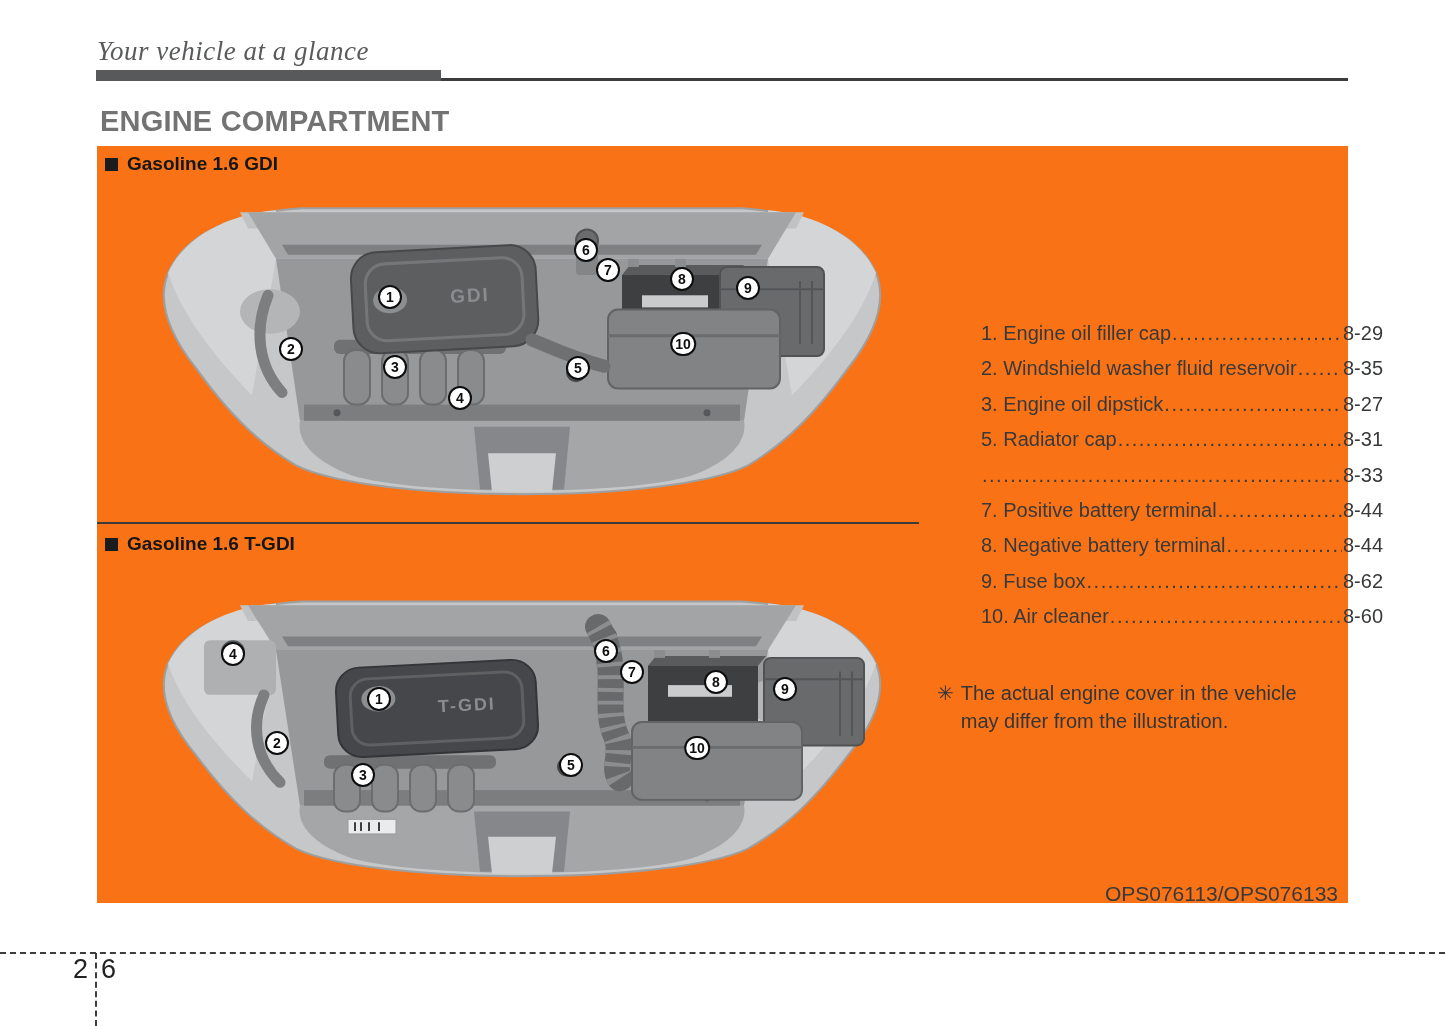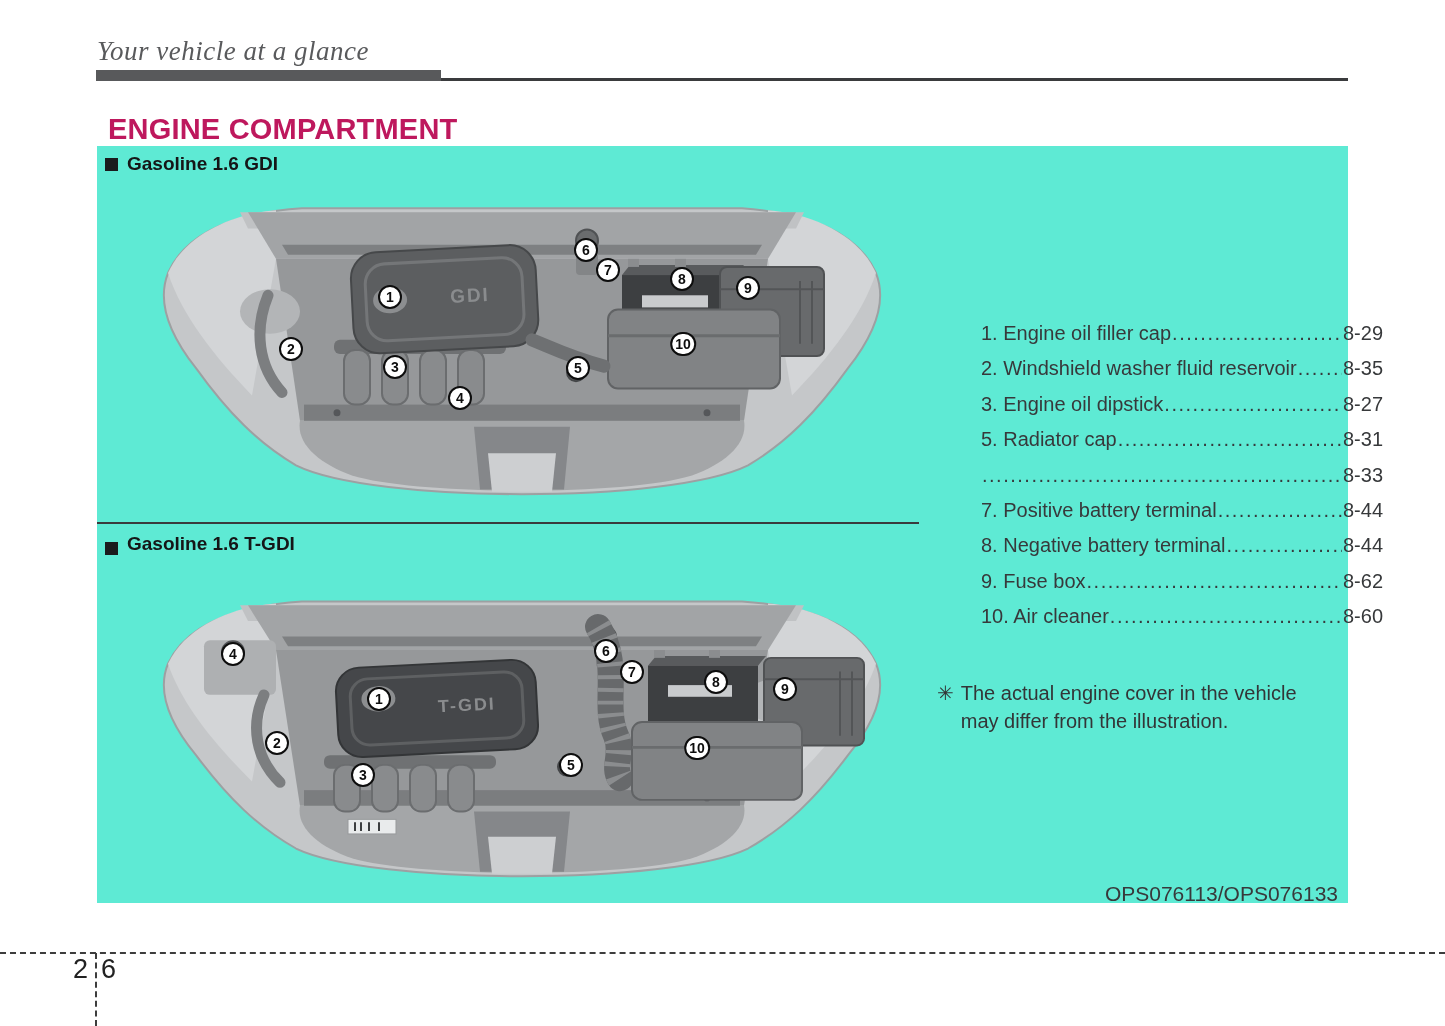--- a/index.html
+++ b/index.html
@@ -4,31 +4,31 @@
 <style>
   html,body { margin:0; padding:0; background:#ffffff; }
   .page { position:relative; width:1445px; height:1026px; background:#ffffff;
           font-family:"Liberation Sans", sans-serif; overflow:hidden; }
 
   
   .hdr-title { position:absolute; left:97px; top:36px; font-family:"Liberation Serif", serif;
                font-size:27px; color:#595a5c; letter-spacing:0.5px;font-style:italic; }
   .hdr-bar  { position:absolute; left:96px; top:70px; width:345px; height:11px; background:#58595b; }
   .hdr-line { position:absolute; left:441px; top:78px; width:907px; height:3px; background:#3a3b3d; }
-  .sec-title { position:absolute; left:96px; top:101px; margin:12px; font-size:29px; font-weight:700;
-               color:#be185d; letter-spacing:0.2px; }
-
-  
-  .panel { position:absolute; left:97px; top:146px; width:1251px; height:757px; background:#5eead4; }
+  .sec-title { position:absolute; left:96px; top:101px; margin:4px; font-size:29px; font-weight:700;
+               color:#737373; letter-spacing:0.2px; }
+
+  
+  .panel { position:absolute; left:97px; top:146px; width:1251px; height:757px; background:#f97316; }
 
   .fig-label { position:absolute; display:flex; align-items:center; gap:9px;
                font-size:19px; font-weight:700; color:#151617; }
   .fig-label .sq { width:13px; height:13px; background:#1a1b1d; flex:0 0 auto; }
   .fig-label-1 { left:8px; top:7px; }
-  .fig-label-2 { left:8px; top:387px;align-items:flex-end; }
+  .fig-label-2 { left:8px; top:387px; }
 
   .figure { position:absolute; }
   .figure-1 { left:55px; top:42px; width:740px; height:334px; }
   .figure-2 { left:55px; top:436px; width:740px; height:321px; }
   .figure svg { width:100%; height:100%; display:block; }
 
   .separator { position:absolute; left:0; top:376px; width:822px; height:2px; background:#3a3b3d; }
 
   .callout { position:absolute; transform:translate(-50%,-50%); min-width:24px; height:24px;
              padding:0 3px; box-sizing:border-box; background:#ffffff; border:2px solid #0d0d0d;

